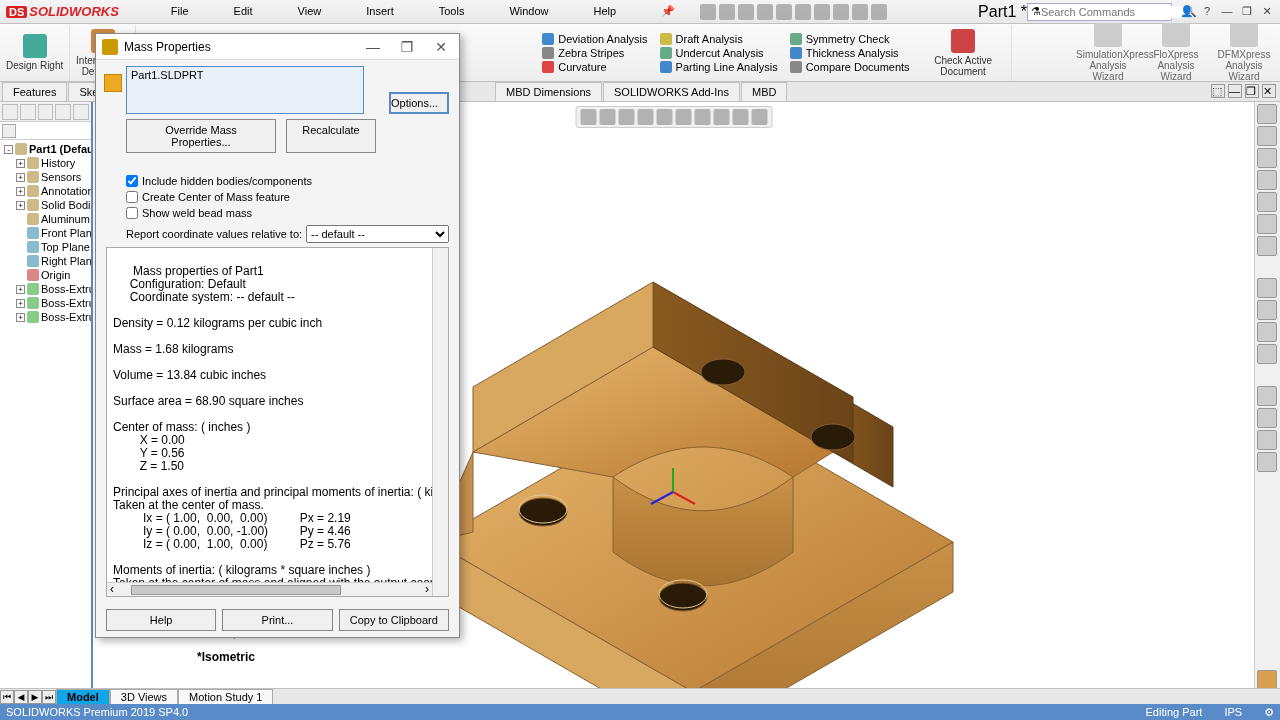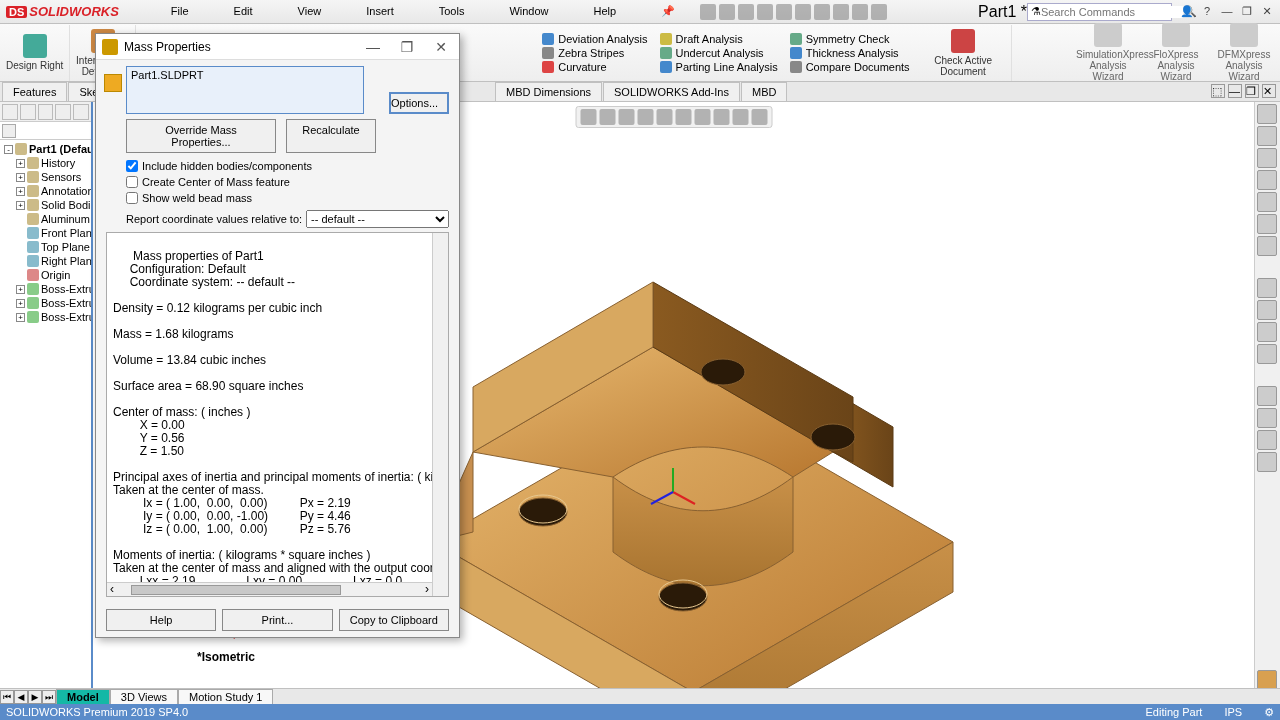--- a/index.html
+++ b/index.html
@@ -67,39 +67,39 @@
 
 
 .right-bar { width: 26px; background: #f0f0f0; border-left: 1px solid #ccc; display: flex; flex-direction: column; gap: 2px; padding: 2px; }
 .right-bar div { width: 20px; height: 20px; background: #ccc; border: 1px solid #999; border-radius: 2px; }
 
 
 .bottom-tabs { height: 16px; background: #e8e8e8; border-top: 1px solid #c0c0c0; display: flex; position: absolute; bottom: 16px; left: 0; right: 0; align-items: center; }
 .bottom-tabs .nav { display: flex; }
 .bottom-tabs .nav div { width: 14px; height: 14px; border: 1px solid #999; background: #eee; text-align: center; line-height: 12px; font-size: 9px; }
 .btab { padding: 1px 10px; border: 1px solid #aaa; background: #f8f8f8; font-size: 11px; }
-.btab.active { background: #14b8a6; font-weight: bold; }
+.btab.active { background: #0ea5e9; font-weight: bold; }
 
 
 .statusbar { position: absolute; bottom: 0; left: 0; right: 0; height: 16px; background: #5a8bc9; color: #fff; display: flex; align-items: center; font-size: 11px; padding: 0 6px; }
 .statusbar .right { margin-left: auto; display: flex; gap: 22px; }
 
 
 .dialog { position: absolute; top: 33px; left: 95px; width: 365px; height: 605px; background: #f4f4f4; border: 1px solid #888; box-shadow: 3px 3px 8px rgba(0,0,0,.3); display: flex; flex-direction: column; z-index: 100; }
 .dlg-title { height: 26px; display: flex; align-items: center; padding: 0 6px; background: #fff; border-bottom: 1px solid #ddd; }
 .dlg-title .ico { width: 16px; height: 16px; background: #c90; border-radius: 2px; margin-right: 6px; }
 .dlg-title .txt { flex: 1; font-size: 12px; }
 .dlg-wc { display: flex; gap: 10px; }
 .dlg-wc div { width: 24px; text-align: center; font-size: 14px; color: #555; }
 .dlg-body { padding: 6px 10px; flex: 1; display: flex; flex-direction: column; overflow: hidden; }
 .dlg-cube { width: 18px; height: 18px; background: #ea2; position: absolute; top: 40px; left: 8px; border: 1px solid #b80; }
 .file-box { width: 238px; height: 48px; border: 1px solid #5a8bc9; background: #e8f0fa; padding: 2px 4px; font-size: 11px; margin-left: 20px; }
 .opt-btn { position: absolute; top: 58px; right: 10px; width: 60px; height: 22px; border: 2px solid #5a8bc9; background: #f0f0f0; font-size: 11px; text-align: left; line-height: 18px; }
 .btn { padding: 4px 10px; border: 1px solid #888; background: #f0f0f0; font-size: 11px; text-align: center; }
-.row { display: flex; gap: 10px; margin: 5px 0 5px 20px; }
+.row { display: flex; gap: 10px; margin: 5px 0 20px 20px; }
 .chk { display: flex; align-items: center; gap: 4px; font-size: 11px; margin: 2px 0 2px 20px; }
 .chk input { width: 12px; height: 12px; }
 .rel-row { display: flex; align-items: center; gap: 4px; font-size: 11px; margin: 4px 0 4px 20px; }
 .rel-row select { flex: 1; font-size: 11px; height: 18px; }
 .results { flex: 1; border: 1px solid #aaa; background: #fff; padding: 4px 6px; font-size: 12px; line-height: 13px; overflow: hidden; position: relative; white-space: pre; font-family: "Segoe UI", sans-serif; }
 .results .sv { position: absolute; right: 0; top: 0; width: 16px; height: 100%; background: #f0f0f0; border-left: 1px solid #ccc; }
 .results .sh { position: absolute; left: 0; bottom: 0; right: 16px; height: 14px; background: #f0f0f0; border-top: 1px solid #ccc; display: flex; align-items: center; }
 .results .sh .thumb { width: 210px; height: 10px; background: #c8c8c8; margin-left: 14px; border: 1px solid #999; }
 .dlg-foot { display: flex; gap: 6px; justify-content: space-between; padding: 6px 10px; }
 .dlg-foot .btn { flex: 1; }

